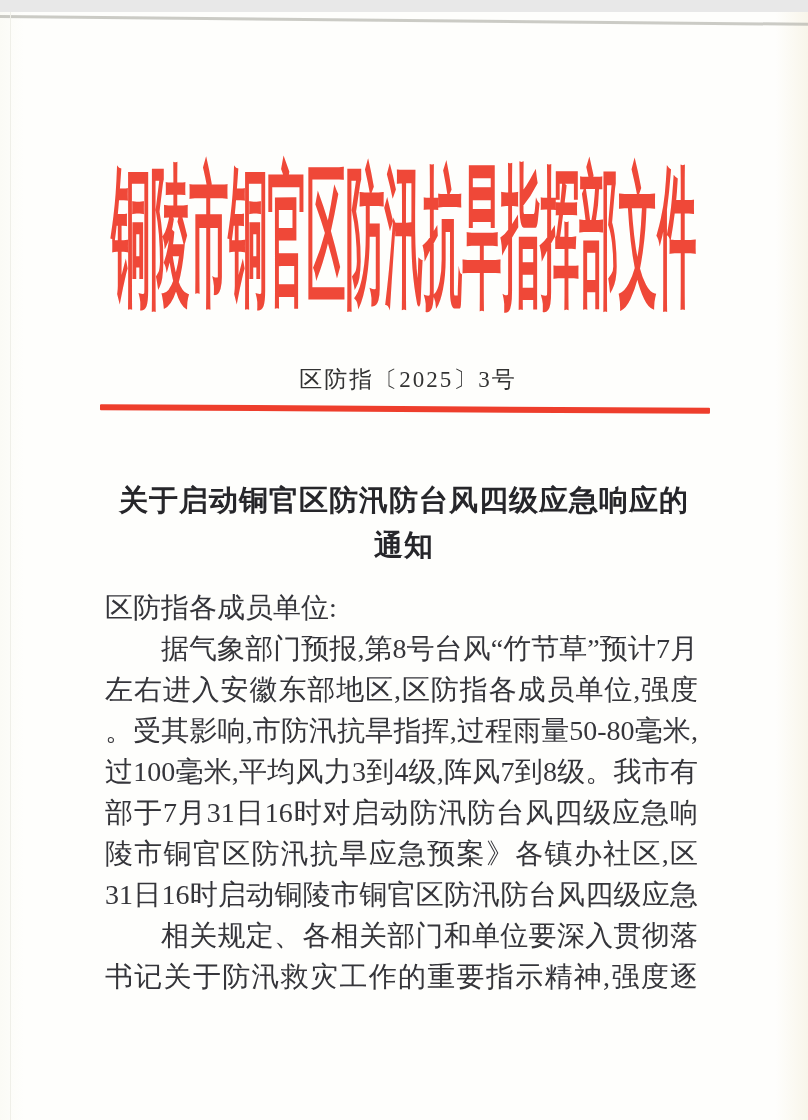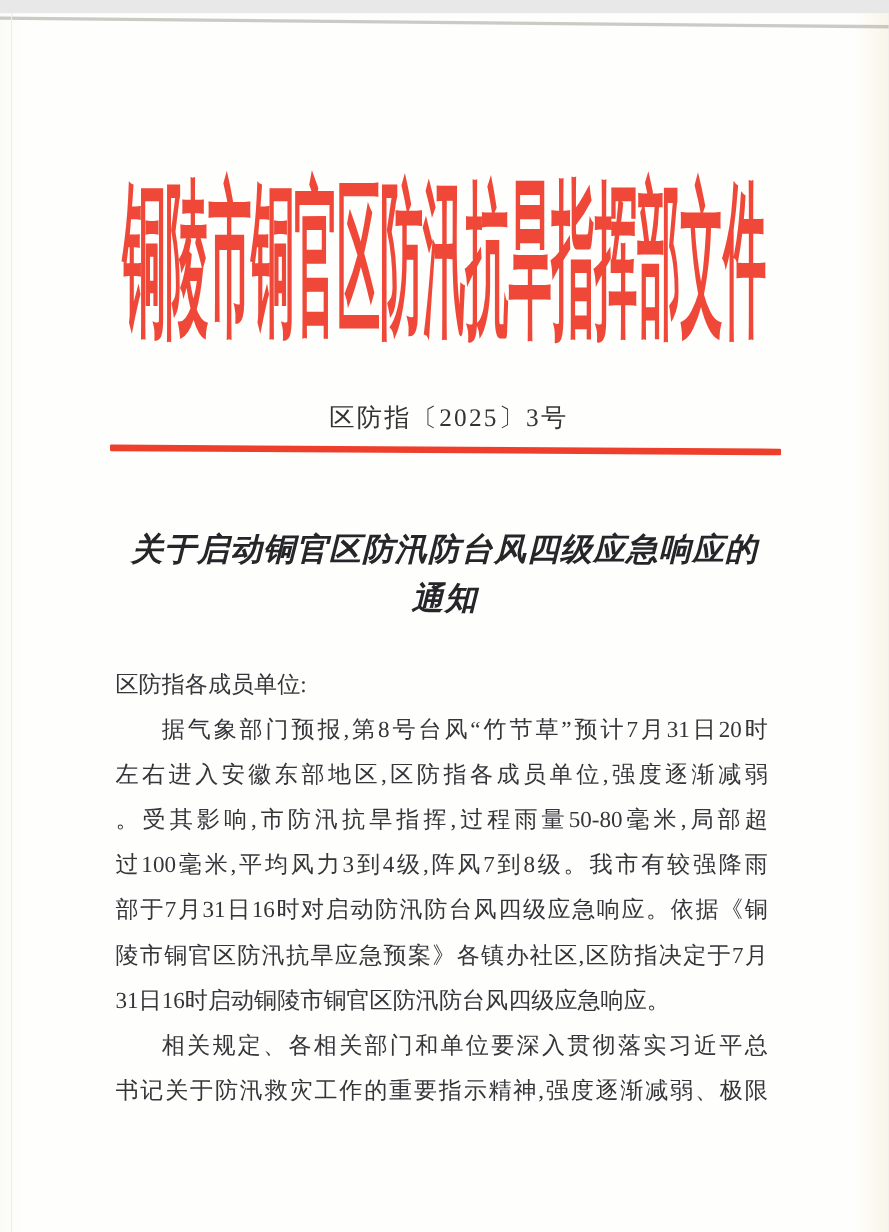--- a/index.html
+++ b/index.html
@@ -78,24 +78,24 @@
     left: 0;
     width: 808px;
     text-align: center;
     font-weight: bold;
     font-size: 29px;
     line-height: 45px;
     letter-spacing: 1px;
   }
   .doc-body {
     position: absolute;
-    top: 590px;
+    top: 575px;
     left: 105px;
     width: 593px;
-    font-size: 21px;
+    font-size: 28px;
   }
   .body-line {
     height: 41px;
     line-height: 41px;
     overflow: hidden;
     text-align: justify;
     text-align-last: justify;
   }
   .body-line.no-fill {
     text-align-last: left;
@@ -113,21 +113,21 @@
   <div class="scan-left-edge"></div>
 
   <div class="red-header">
     <div class="org-title" style="color: rgb(239, 72, 56);">铜陵市铜官区防汛抗旱指挥部文件</div>
   </div>
 
   <div class="doc-number" style="color: rgb(51, 51, 51);">区防指〔2025〕3号</div>
 
   <div class="red-divider" style="background: rgb(238, 62, 44);"></div>
 
-  <div class="doc-title" style="color: rgb(38, 38, 42); font-style: italic;">
+  <div class="doc-title" style="color: rgb(38, 38, 42);">
     <div>关于启动铜官区防汛防台风四级应急响应的</div>
     <div>通知</div>
   </div>
 
   <div class="doc-body">
     <div class="body-line no-fill">区防指各成员单位:</div>
 
   <div class="body-line indent">据气象部门预报,第8号台风“竹节草”预计7月31日20时</div>
       <div class="body-line">左右进入安徽东部地区,区防指各成员单位,强度逐渐减弱</div>
       <div class="body-line">。受其影响,市防汛抗旱指挥,过程雨量50-80毫米,局部超</div>

